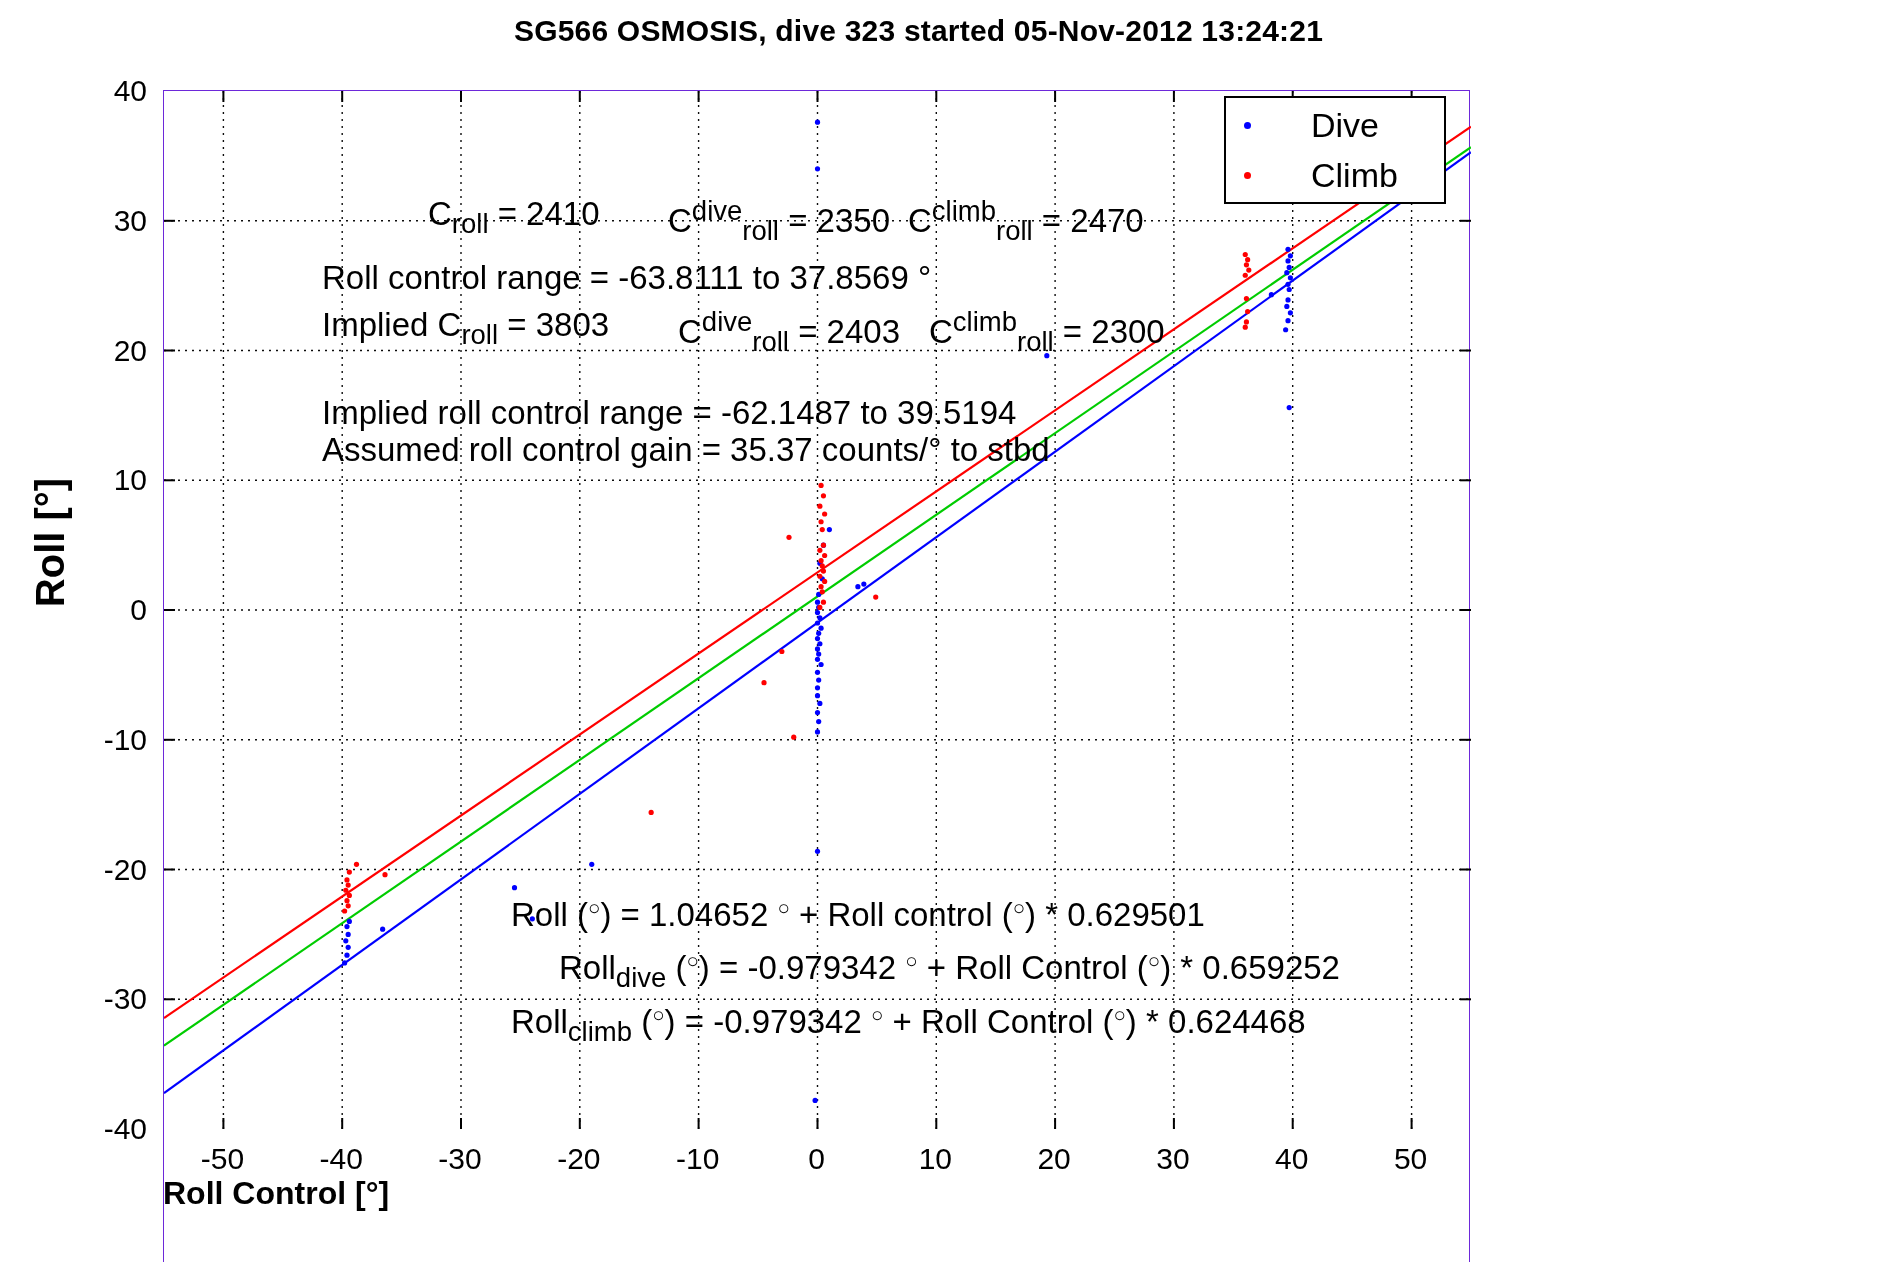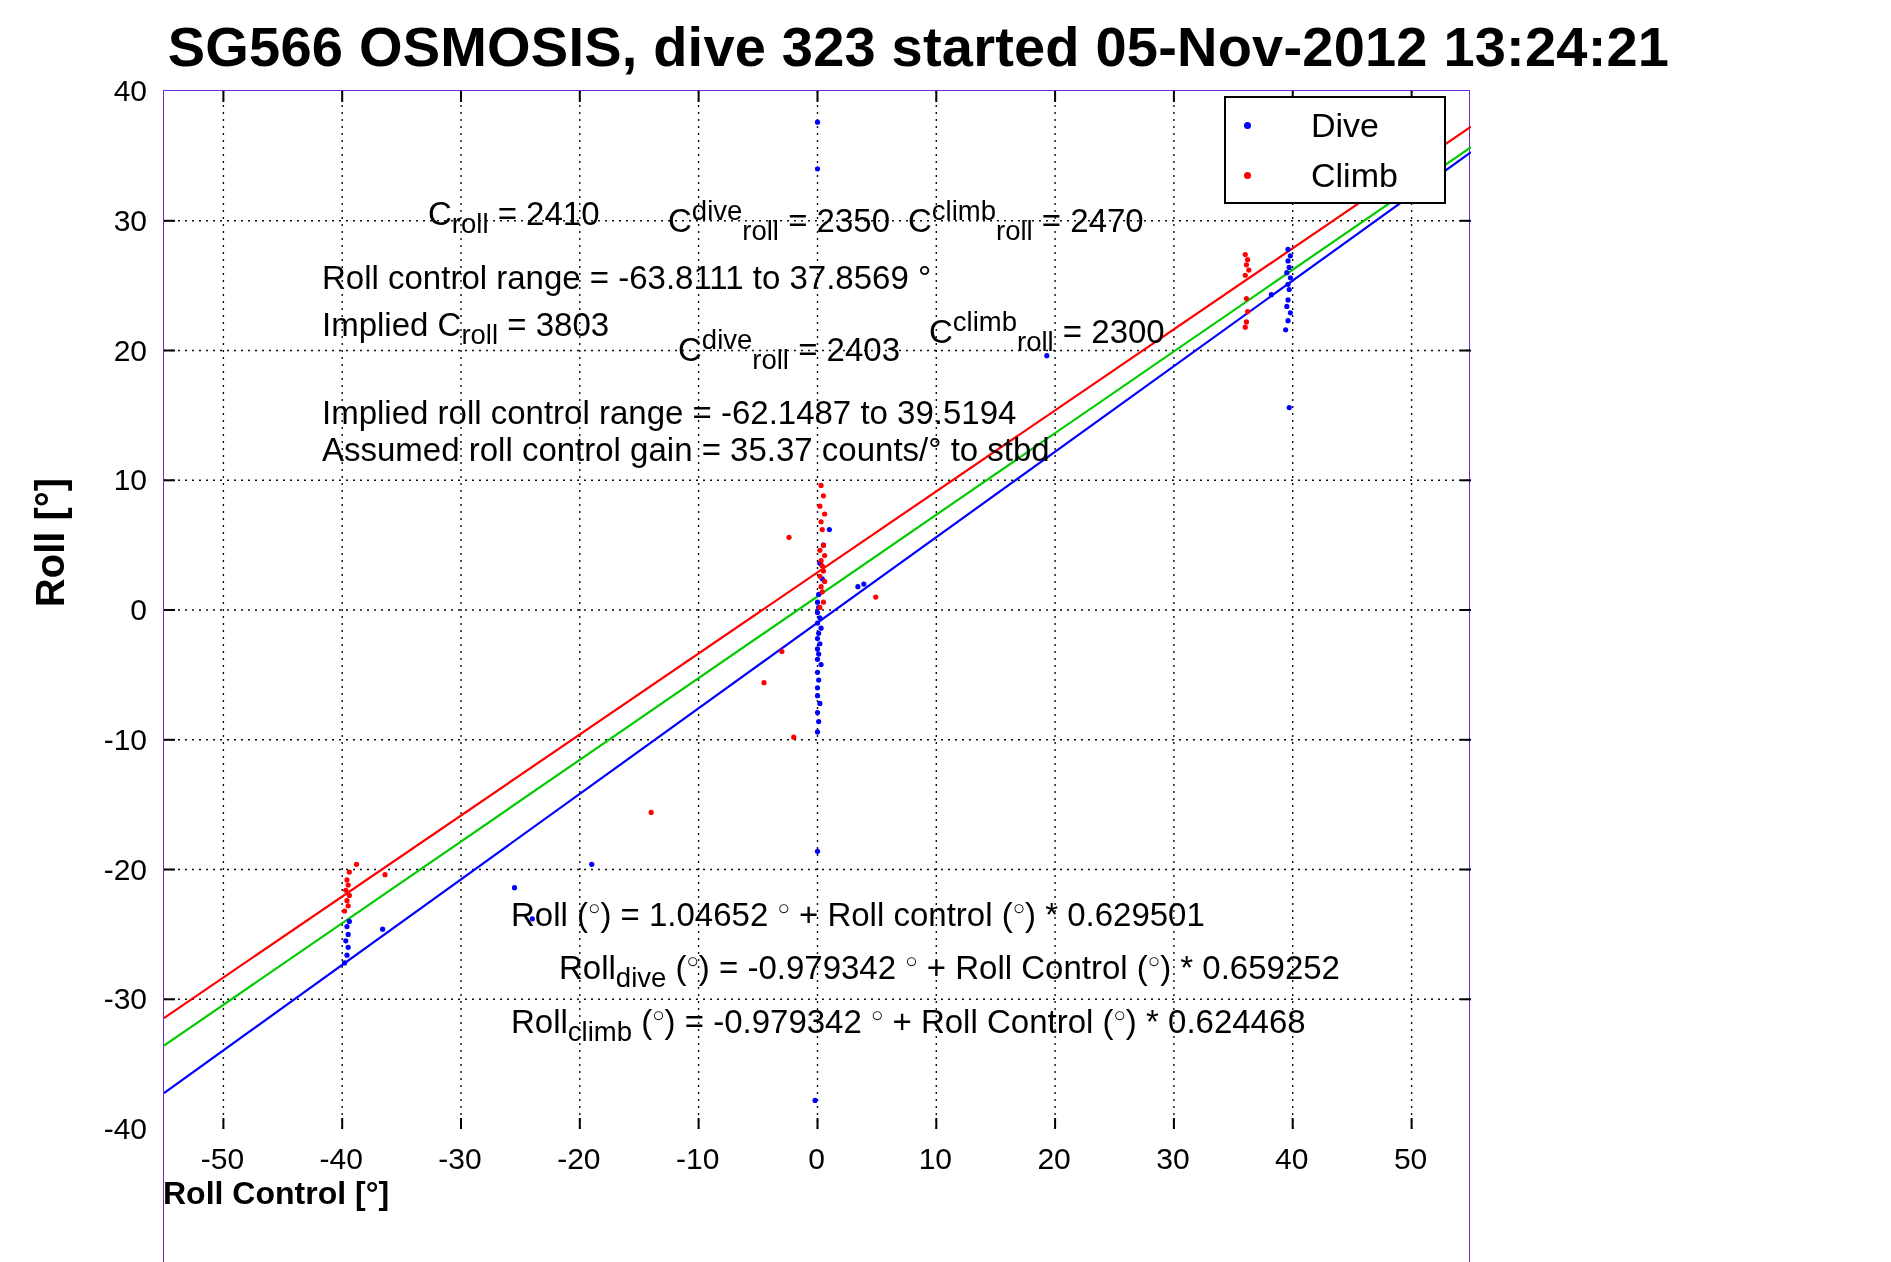--- a/index.html
+++ b/index.html
@@ -3,21 +3,21 @@
 <meta charset="utf-8">
 <style>
   html,body{margin:0;padding:0;background:#ffffff;}
   body{width:1891px;height:1262px;position:relative;font-family:"Liberation Sans",sans-serif;color:#000;}
 
   #plot-root{position:absolute;left:0;top:0;width:1891px;height:1262px;}
 
   
   .chart-title{
     position:absolute;left:0;top:14px;width:1837px;text-align:center;
-    font-size:56px;font-weight:bold;letter-spacing:.2px;white-space:nowrap;
+    font-size:30px;font-weight:bold;letter-spacing:.2px;white-space:nowrap;
   }
 
   
   .axes-frame{
     position:absolute;left:163px;top:90px;width:1307px;height:1202px;
     border:1px solid #6d28d9;box-sizing:border-box;background:#fff;
   }
   .grid-layer,.data-layer,.anno-layer{position:absolute;left:0;top:0;width:100%;height:100%;}
   .grid-layer svg,.data-layer svg{display:block;}
   .tick-label{
@@ -250,21 +250,21 @@
       </div>
       <div class="anno-row" style="left:744px;top:104px;">
         <span>C</span><sup>climb</sup><sub>roll</sub><span> = 2470</span>
       </div>
 
       <div class="anno-row" style="left:158px;top:168px;">Roll control range = -63.8111 to 37.8569 °</div>
 
       <div class="anno-row" style="left:158px;top:215px;">
         <span>Implied C</span><sub>roll</sub><span> = 3803</span>
       </div>
-      <div class="anno-row" style="left:514px;top:215px;margin-top:18px;">
+      <div class="anno-row" style="left:514px;top:215px;">
         <span>C</span><sup>dive</sup><sub>roll</sub><span> = 2403</span>
       </div>
       <div class="anno-row" style="left:765px;top:215px;">
         <span>C</span><sup>climb</sup><sub>roll</sub><span> = 2300</span>
       </div>
 
       <div class="anno-row" style="left:158px;top:288px;margin-top:15px;">Implied roll control range = -62.1487 to 39.5194</div>
 
       <div class="anno-row" style="left:158px;top:340px;">Assumed roll control gain = 35.37 counts/° to stbd</div>
 

